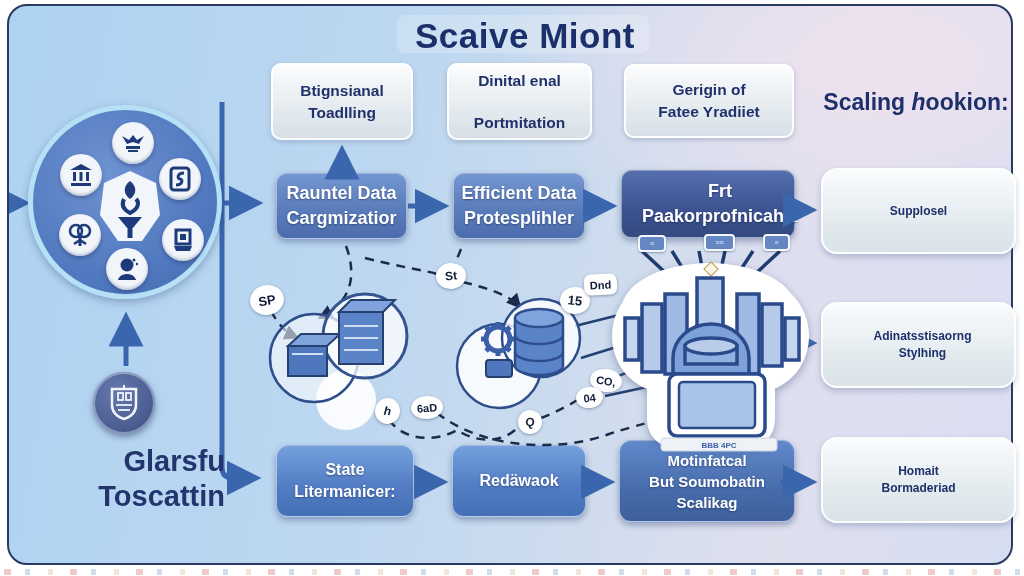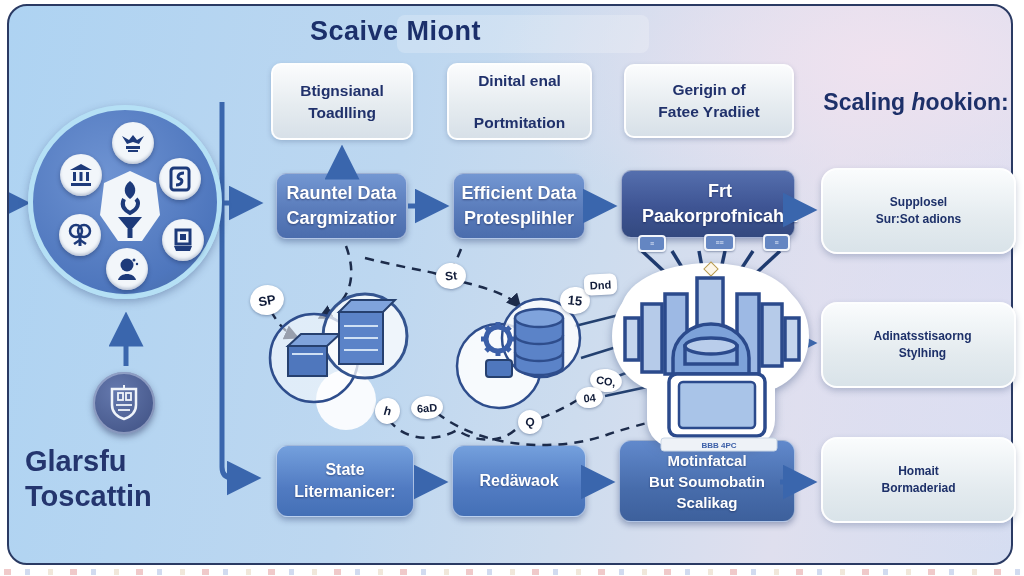--- a/index.html
+++ b/index.html
@@ -6,22 +6,22 @@
   .canvas{position:relative;width:1024px;height:576px;background:#ffffff;overflow:hidden;
           font-family:"Liberation Sans",sans-serif;}
   .panel{position:absolute;left:7px;top:4px;width:1006px;height:561px;
          border:2px solid #2a3a63;border-radius:20px;box-sizing:border-box;
          background:
            radial-gradient(55% 45% at 88% 10%, rgba(240,226,239,.95), rgba(240,226,239,0) 72%),
            radial-gradient(45% 55% at 99% 60%, rgba(224,223,242,.85), rgba(224,223,242,0) 70%),
            linear-gradient(100deg,#aed3f2 0%,#bdd7f0 38%,#cddcee 58%,#dfdfee 78%,#d5ddf1 100%);}
   .title-band{position:absolute;left:388px;top:9px;width:252px;height:38px;border-radius:8px;
          background:rgba(255,255,255,.22);}
-  .title{position:absolute;left:301px;top:10px;width:400px;
-         font-size:27px;font-weight:bold;color:#1b2f6b;letter-spacing:.5px;}
+  .title{position:absolute;left:316px;top:10px;width:400px;text-align:center;
+         font-size:35px;font-weight:bold;color:#1b2f6b;letter-spacing:.5px;}
   .right-heading{position:absolute;left:798px;top:83px;width:218px;text-align:center;
          font-size:23px;font-weight:bold;color:#1d3069;}
   .box{position:absolute;display:flex;flex-direction:column;align-items:center;justify-content:center;
        text-align:center;box-sizing:border-box;line-height:1.4;}
   .box-light{background:linear-gradient(180deg,#fbfcfd 0%,#e6ecf0 55%,#d7e0e8 100%);
        border:2px solid rgba(255,255,255,.95);border-radius:10px;
        box-shadow:0 2px 5px rgba(70,90,130,.28);color:#20316b;font-weight:bold;font-size:15.5px;}
   .box-round{background:linear-gradient(180deg,#fafcfd 0%,#e4ebef 60%,#d9e3e9 100%);
        border:2px solid rgba(255,255,255,.95);border-radius:16px;
        box-shadow:0 3px 6px rgba(70,90,130,.3);color:#1d3069;font-weight:bold;font-size:12px;}
@@ -43,21 +43,21 @@
        border:5px solid #b5e0f5;box-sizing:border-box;
        background:radial-gradient(circle at 40% 35%,#6e93d2 0%,#4e76bd 70%,#45699f 100%);
        box-shadow:0 3px 8px rgba(40,60,110,.35);z-index:3;}
   .mini{position:absolute;width:42px;height:42px;border-radius:50%;background:#f2f6fa;
        box-shadow:inset 0 -2px 3px rgba(90,110,150,.35),0 2px 4px rgba(25,45,90,.4);
        display:flex;align-items:center;justify-content:center;}
   .badge{position:absolute;left:84px;top:366px;width:62px;height:62px;border-radius:50%;
        background:radial-gradient(circle at 38% 32%,#6579ae,#47598c 75%,#3d4e7f);
        box-shadow:0 3px 6px rgba(50,60,100,.5),inset 0 0 0 2px rgba(200,212,235,.5);
        display:flex;align-items:center;justify-content:center;z-index:3;}
-  .caption{position:absolute;left:16px;top:438px;width:200px;text-align:left;color:#24356e;
+  .caption{position:absolute;left:16px;top:438px;width:200px;text-align:right;color:#24356e;
        font-weight:bold;font-size:29px;line-height:1.22;z-index:3;}
   .mini-badge{position:absolute;background:#6486c2;border:2px solid #f3f6fb;border-radius:4px;
        box-shadow:0 1px 2px rgba(30,50,90,.4);display:flex;align-items:center;justify-content:center;
        color:#e8eefb;font-size:7px;font-weight:bold;z-index:5;line-height:1;}
   svg.layer{position:absolute;left:0;top:0;z-index:2;}
   .flecks{position:absolute;left:4px;top:569px;width:1016px;height:6px;opacity:.55;
        background:repeating-linear-gradient(90deg,rgba(205,80,80,.55) 0 7px,rgba(255,255,255,0) 7px 21px,
        rgba(90,125,200,.5) 21px 26px,rgba(255,255,255,0) 26px 44px,rgba(190,150,90,.4) 44px 49px,rgba(255,255,255,0) 49px 66px);}
 </style>
 </head>
@@ -232,21 +232,20 @@
       <span>Redäwaok</span>
     </div>
     <div class="box box-blue2 dark" style="left:610px;top:434px;width:176px;height:82px;">
       <span>Motinfatcal</span>
       <span>But Soumobatin</span>
       <span>Scalikag</span>
     </div>
 
     <div class="box box-round" style="left:812px;top:162px;width:195px;height:86px;">
       <span>Supplosel</span>
-      <span>Sur:Sot adions</span>
     </div>
     <div class="box box-round" style="left:812px;top:296px;width:195px;height:86px;padding-left:8px;">
       <span>Adinatsstisaorng</span>
       <span>Stylhing</span>
     </div>
     <div class="box box-round" style="left:812px;top:431px;width:195px;height:86px;">
       <span>Homait</span>
       <span>Bormaderiad</span>
     </div>
 

